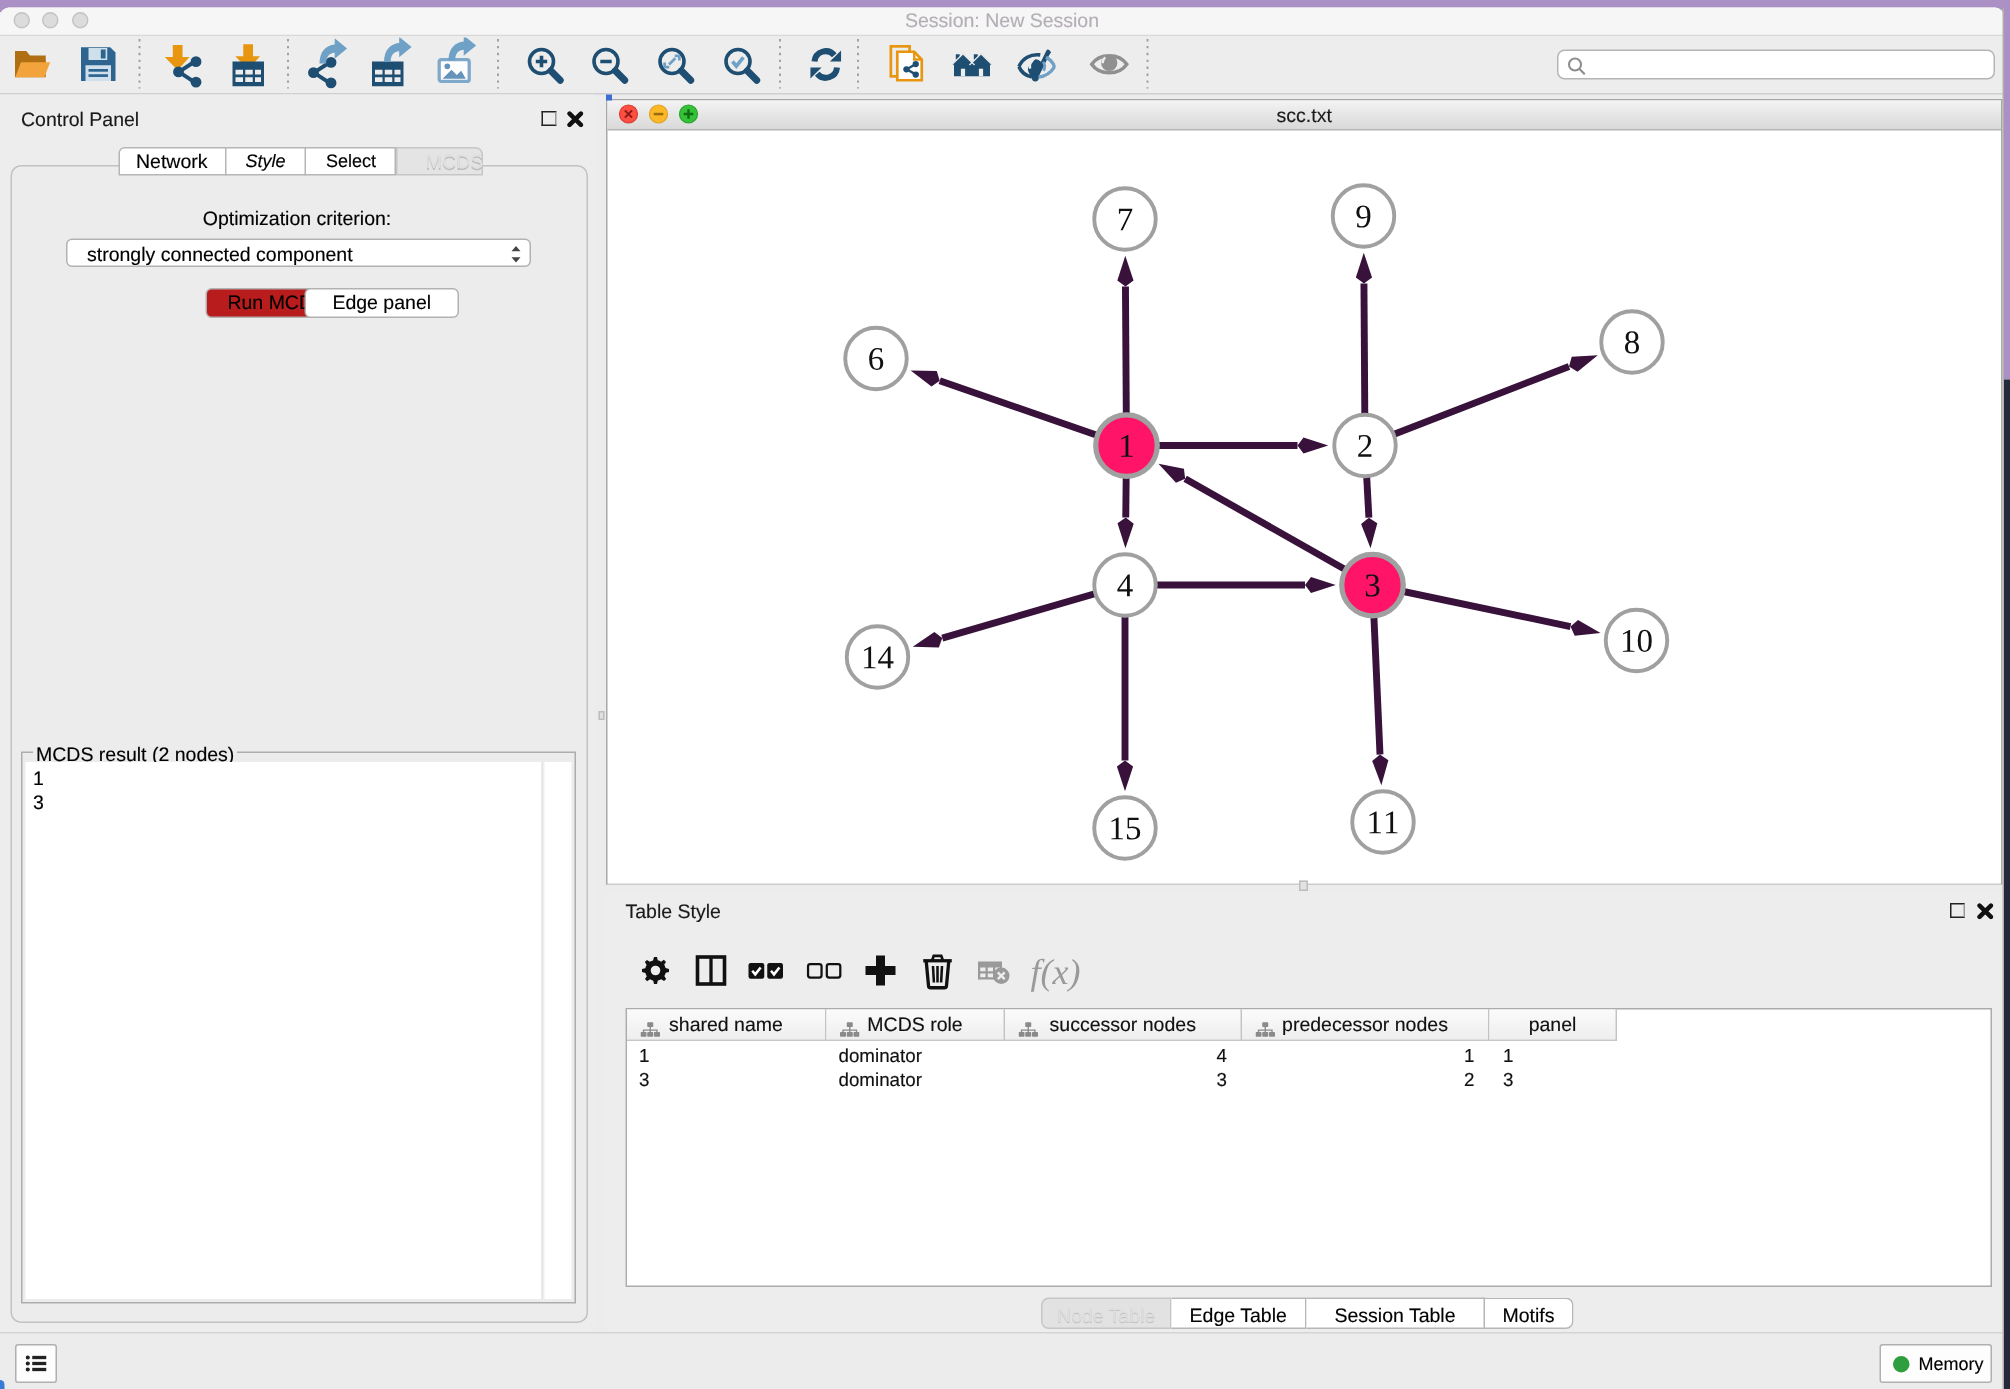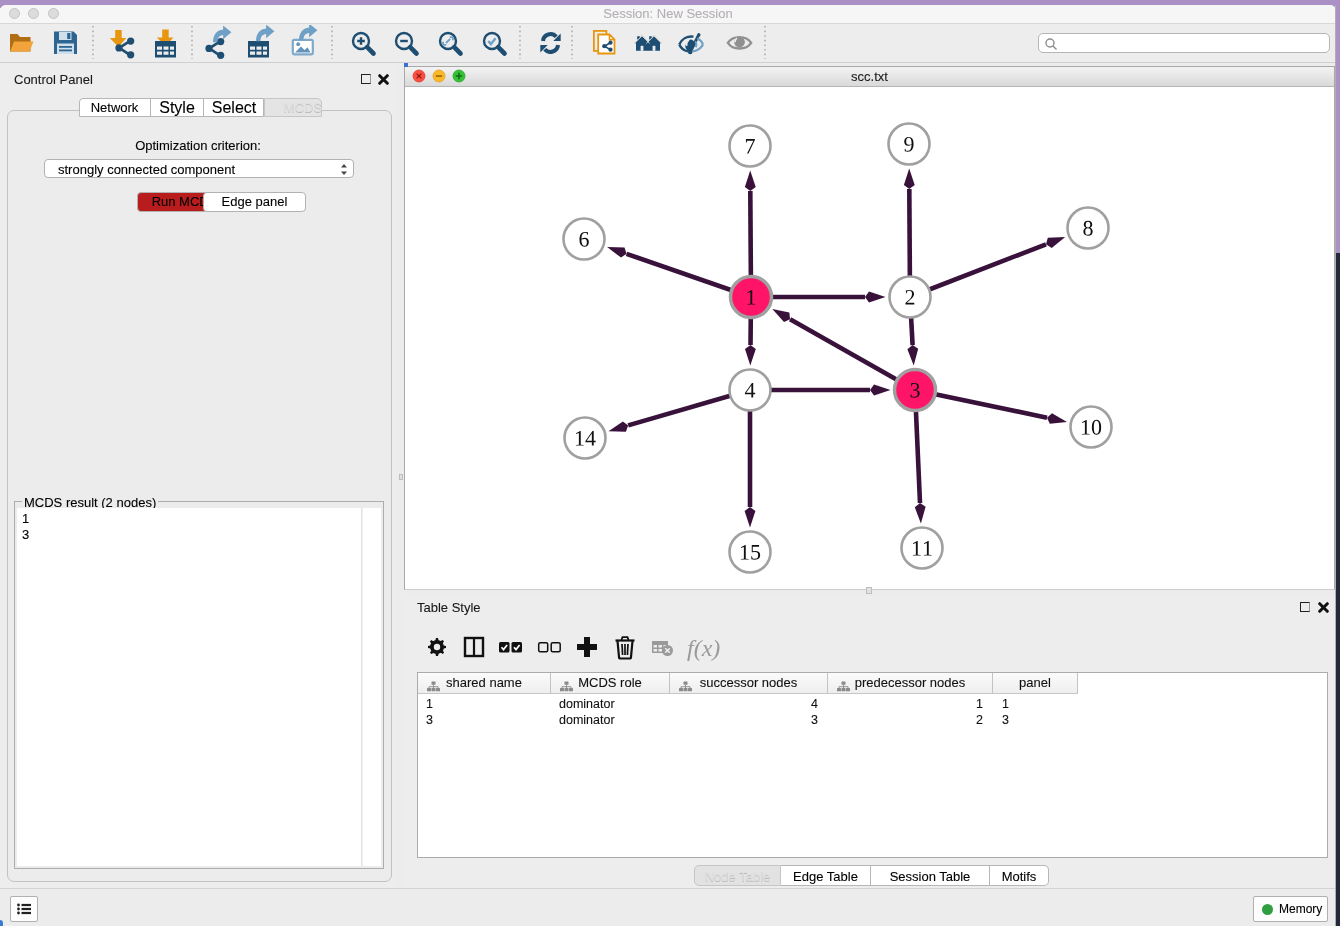--- a/index.html
+++ b/index.html
@@ -172,22 +172,22 @@
 <div class="abs" style="left:361px;top:74px;width:10px;height:10px;border:1.6px solid #222;border-right-color:#999;"></div>
 <svg class="abs" style="left:378px;top:74px;" width="11" height="11" viewBox="0 0 11 11">
     <path d="M1.7,1.7 L9.3,9.3 M9.3,1.7 L1.7,9.3" stroke="#111" stroke-width="3" stroke-linecap="round"></path>
   </svg>
 
 <div class="abs" style="left:7px;top:110px;width:385px;height:772px;background:#ececec;border:1px solid #c2c2c2;border-radius:7px;"></div>
 
 <div class="abs" style="left:79px;top:98px;width:185px;height:19px;background:#fff;border:1px solid #b6b6b6;border-radius:4px 0 0 0;"></div>
 <div class="abs" style="left:264px;top:98px;width:58px;height:19px;background:#e4e4e4;border:1px solid #c6c6c6;border-radius:0 5px 0 0;"></div>
 <div class="abs" style="left:79px;top:98px;width:72px;height:19px;border-right:1px solid #b6b6b6;font-size:13px;text-align:center;line-height:19px;color:#000;">Network</div>
-<div class="abs" style="left:151px;top:98px;width:53px;height:19px;border-right:1px solid #b6b6b6;font-size:16px;text-align:center;line-height:19px;color:#000;">Style</div>
-<div class="abs" style="left:204px;top:98px;width:60px;height:19px;font-size:16px;text-align:center;line-height:19px;color:#000;">Select</div>
+<div class="abs" style="left:151px;top:98px;width:53px;height:19px;border-right:1px solid #b6b6b6;font-size:12px;text-align:center;line-height:19px;color:#000;font-style:italic;">Style</div>
+<div class="abs" style="left:204px;top:98px;width:60px;height:19px;font-size:12px;text-align:center;line-height:19px;color:#000;">Select</div>
 <div class="abs" style="left:264px;top:98px;width:78px;height:19px;font-size:13px;text-align:center;line-height:19px;color:#dfdfdf;text-shadow:0 1px 0 #bdbdbd;">MCDS</div>
 
 <div class="abs" style="left:0;top:138px;width:396px;text-align:center;font-size:13px;color:#000;">Optimization criterion:</div>
 <div class="abs" style="left:44px;top:159px;width:310px;height:19px;background:#fff;border:1px solid #b2b2b2;border-radius:4px;font-size:13px;line-height:19px;padding-left:13px;color:#000;">strongly connected component</div>
 <svg class="abs" style="left:339px;top:163px;" width="10" height="13" viewBox="0 0 10 13">
     <path d="M2,4.5 L5,1 L8,4.5 z M2,8.5 L5,12 L8,8.5 z" fill="#444"></path>
   </svg>
 <div class="abs" style="left:94px;top:192px;width:95px;height:20px;background:#b91c1c;border:1px solid #b2b2b2;border-radius:4px;font-size:13px;text-align:center;line-height:18px;color:#000;margin-left:43px;">Run MCDS</div>
 <div class="abs" style="left:203px;top:192px;width:103px;height:20px;background:#fff;border:1px solid #b2b2b2;border-radius:4px;font-size:13px;text-align:center;line-height:18px;color:#000;">Edge panel</div>
 

